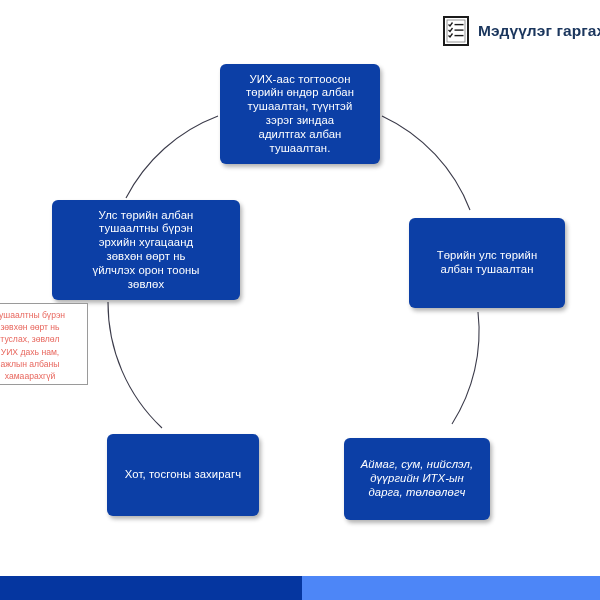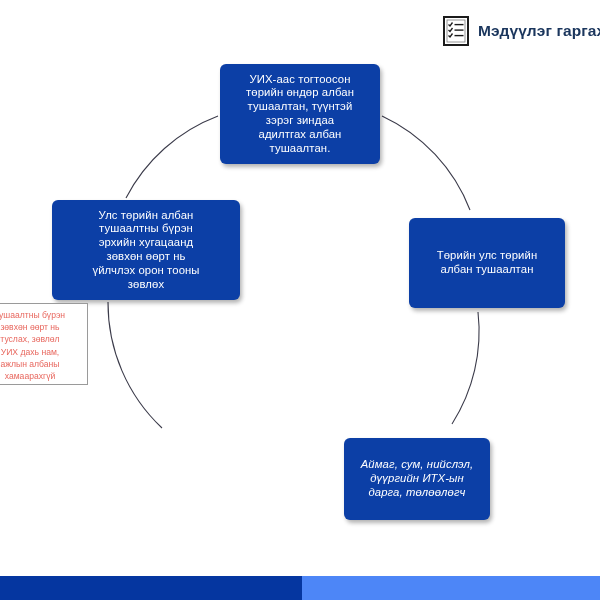--- a/index.html
+++ b/index.html
@@ -165,20 +165,23 @@
     <span class="node-text">Төрийн улс төрийн
 албан тушаалтан</span>
   </div>
 
   <div class="node" id="node-br">
     <span class="node-text">Аймаг,  сум,  нийслэл,
 дүүргийн ИТХ-ын
 дарга,  төлөөлөгч</span>
   </div>
 
+  <div class="node" id="node-bl">
+    <span class="node-text">Хот,  тосгоны захирагч</span>
+  </div>
 
   <div class="node" id="node-left">
     <span class="node-text">Улс төрийн албан
 тушаалтны  бүрэн
 эрхийн хугацаанд
 зөвхөн өөрт нь
 үйлчлэх  орон тооны
 зөвлөх</span>
   </div>
 

